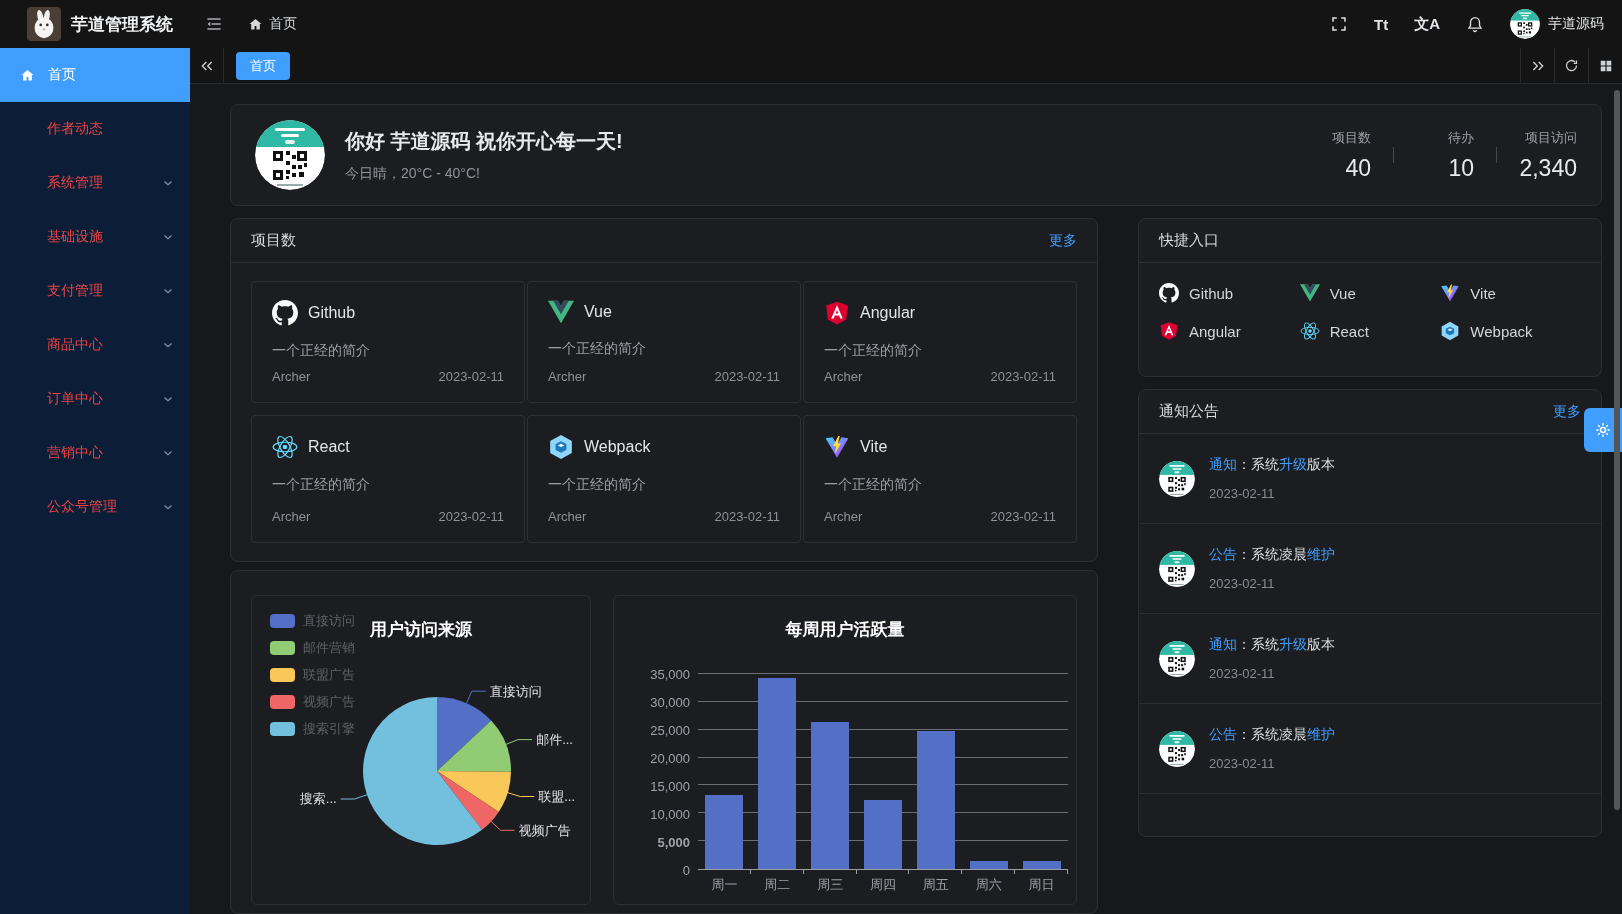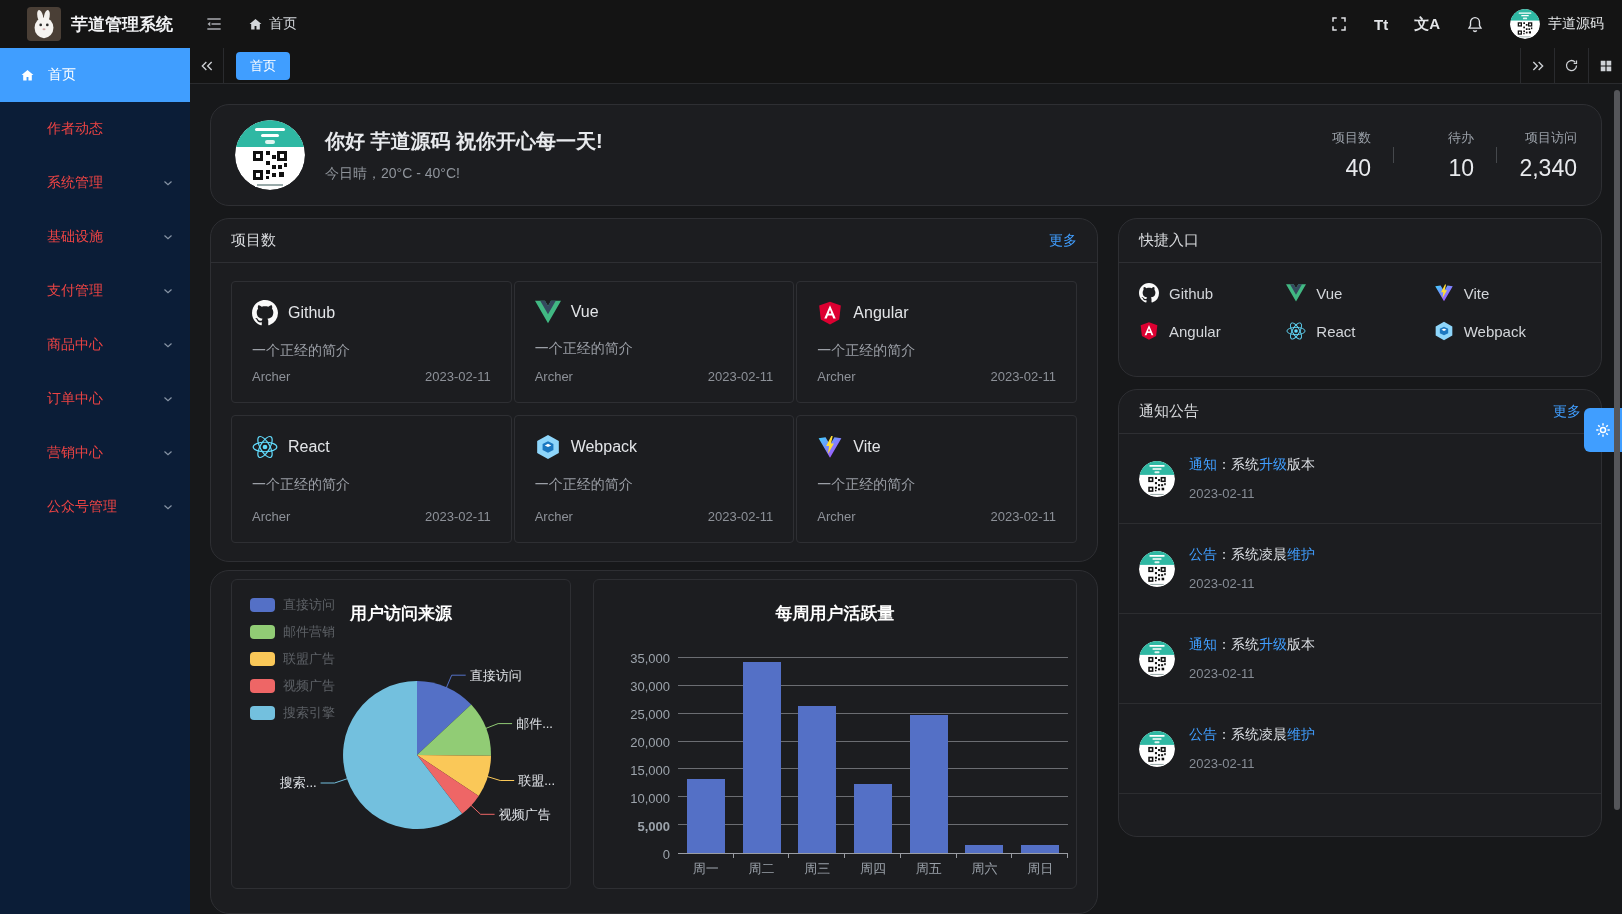--- a/index.html
+++ b/index.html
@@ -38,21 +38,21 @@
     color:#cfd2d6;cursor:pointer;flex:none;}
   .tab-nav.left{border-right:1px solid #2a2b2e;}
   .tab-nav.bordered{border-left:1px solid #2a2b2e;}
   .tab-pill{margin-left:12px;background:var(--primary);color:#fff;font-size:13px;
     padding:5px 14px;border-radius:4px;cursor:pointer;}
   .tab-spacer{flex:1;}
 
   
   .content{position:absolute;top:84px;left:190px;right:0;bottom:0;background:var(--page-bg);
     padding:20px 20px 0 20px;overflow:hidden;}
-  .card{background:var(--card-bg);border:1px solid var(--card-border);border-radius:19px;}
+  .card{background:var(--card-bg);border:1px solid var(--card-border);border-radius:8px;margin-left:20px;}
 
   .welcome{height:102px;display:flex;align-items:center;padding:0 24px;margin-bottom:12px;}
   .welcome-avatar{width:70px;height:70px;border-radius:50%;overflow:hidden;flex:none;}
   .welcome-texts{margin-left:20px;}
   .welcome-title{font-size:20px;font-weight:600;color:#e8eaed;}
   .welcome-sub{font-size:14px;color:#8f949b;margin-top:10px;}
   .stats{margin-left:auto;display:flex;align-items:center;gap:22px;}
   .stat{text-align:right;min-width:58px;}
   .stat-label{font-size:13px;color:#9aa0a8;}
   .stat-value{font-size:23px;color:#e8eaed;margin-top:8px;}
@@ -70,21 +70,21 @@
   .projects-body{padding:18px 20px;display:grid;grid-template-columns:1fr 1fr 1fr;
     grid-template-rows:122px 128px;column-gap:2px;row-gap:12px;}
   .proj-card{border:1px solid var(--card-border);border-radius:4px;padding:18px 20px;
     display:flex;flex-direction:column;cursor:pointer;}
   .proj-head{display:flex;align-items:center;gap:10px;}
   .proj-name{font-size:16px;color:#e3e5e8;}
   .proj-desc{font-size:14px;color:#9b9fa6;margin-top:16px;}
   .proj-foot{margin-top:auto;display:flex;justify-content:space-between;
     font-size:13px;color:#8d9198;}
 
-  .charts-wrap{margin-top:8px;height:344px;padding:8px 20px;display:flex;gap:22px;overflow:hidden;}
+  .charts-wrap{margin-top:8px;height:344px;padding:24px 20px;display:flex;gap:22px;overflow:hidden;}
   .chart-card{height:310px;border:1px solid var(--card-border);border-radius:6px;
     background:var(--card-bg);position:relative;}
   .pie-card{width:340px;flex:none;}
   .bar-card{flex:1;}
   .chart-title{text-align:center;font-size:17px;font-weight:bold;color:#ffffff;margin-top:22px;}
   .pie-legend{position:absolute;left:18px;top:16px;}
   .legend-item{display:flex;align-items:center;gap:8px;margin-bottom:9px;}
   .legend-swatch{width:25px;height:14px;border-radius:4px;}
   .legend-label{font-size:13px;color:#5d6166;}
   .pie-svg{margin:2px auto 0;}

